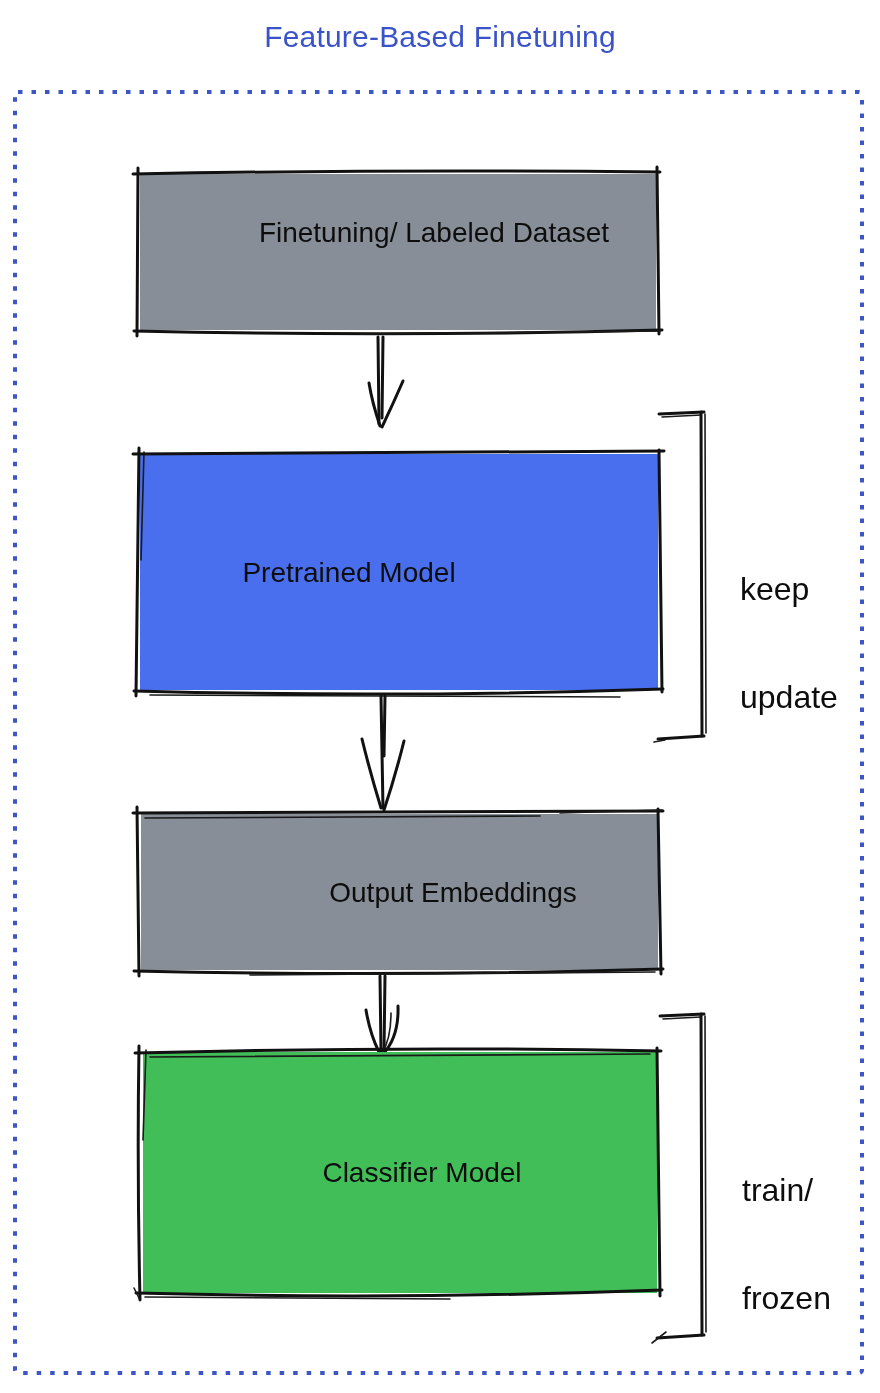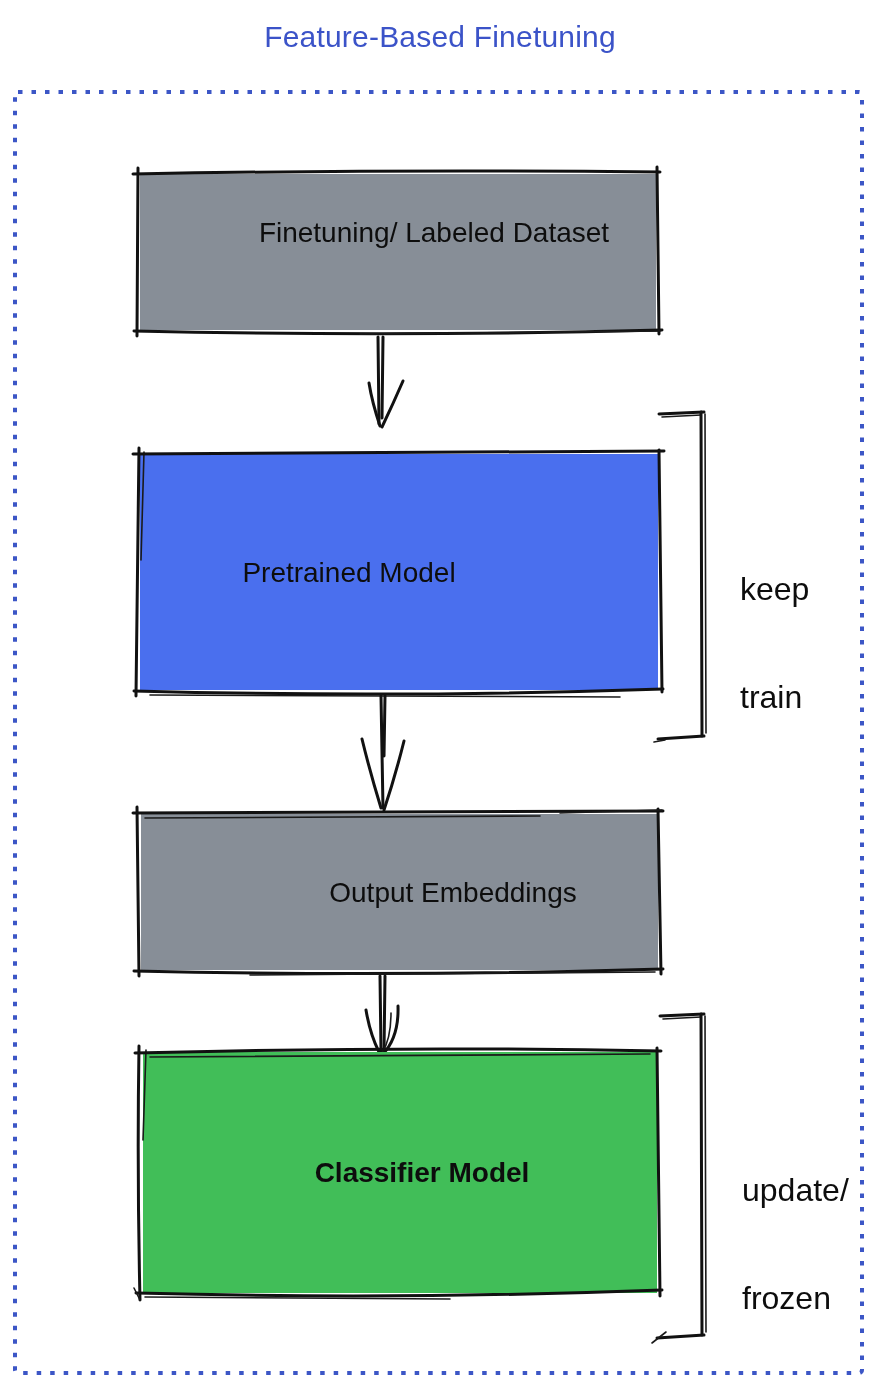--- a/index.html
+++ b/index.html
@@ -56,21 +56,21 @@
   .node-label {
     display: flex;
     align-items: center;
     justify-content: center;
     font-size: 28px;
     text-align: center;
   }
   .label-dataset     { left: 137px; top: 172px; width: 522px; height: 160px; transform: translateY(-19px); margin-left: 36px; }
   .label-pretrained  { left: 137px; top: 452px; width: 424px; height: 241px; }
   .label-embeddings  { left: 138px; top: 812px; width: 630px; height: 161px; }
-  .label-classifier  { left: 140px; top: 1050px; width: 564px; height: 245px; font-weight: bold; }
+  .label-classifier  { left: 140px; top: 1050px; width: 564px; height: 245px; }
   .side-label {
     font-size: 32px;
     line-height: 36px;
     white-space: pre;
   }
   .side-keep-frozen  { left: 740px; top: 499px; }
   .side-train-update { left: 742px; top: 1100px; }
 </style>
 </head>
 <body>
@@ -169,21 +169,21 @@
   <div class="overlay-text node-label label-dataset">Finetuning/ Labeled Dataset</div>
 
   <div class="overlay-text node-label label-pretrained">Pretrained Model</div>
 
   <div class="overlay-text node-label label-embeddings">Output Embeddings</div>
 
   <div class="overlay-text node-label label-classifier">Classifier Model</div>
 
   <div class="overlay-text side-label side-keep-frozen">
     <div>keep</div>
-    <div>train</div>
+    <div>update</div>
   </div>
 
   <div class="overlay-text side-label side-train-update">
-    <div>update/</div>
+    <div>train/</div>
     <div>frozen</div>
   </div>
 
 </div>
 
 </body></html>

